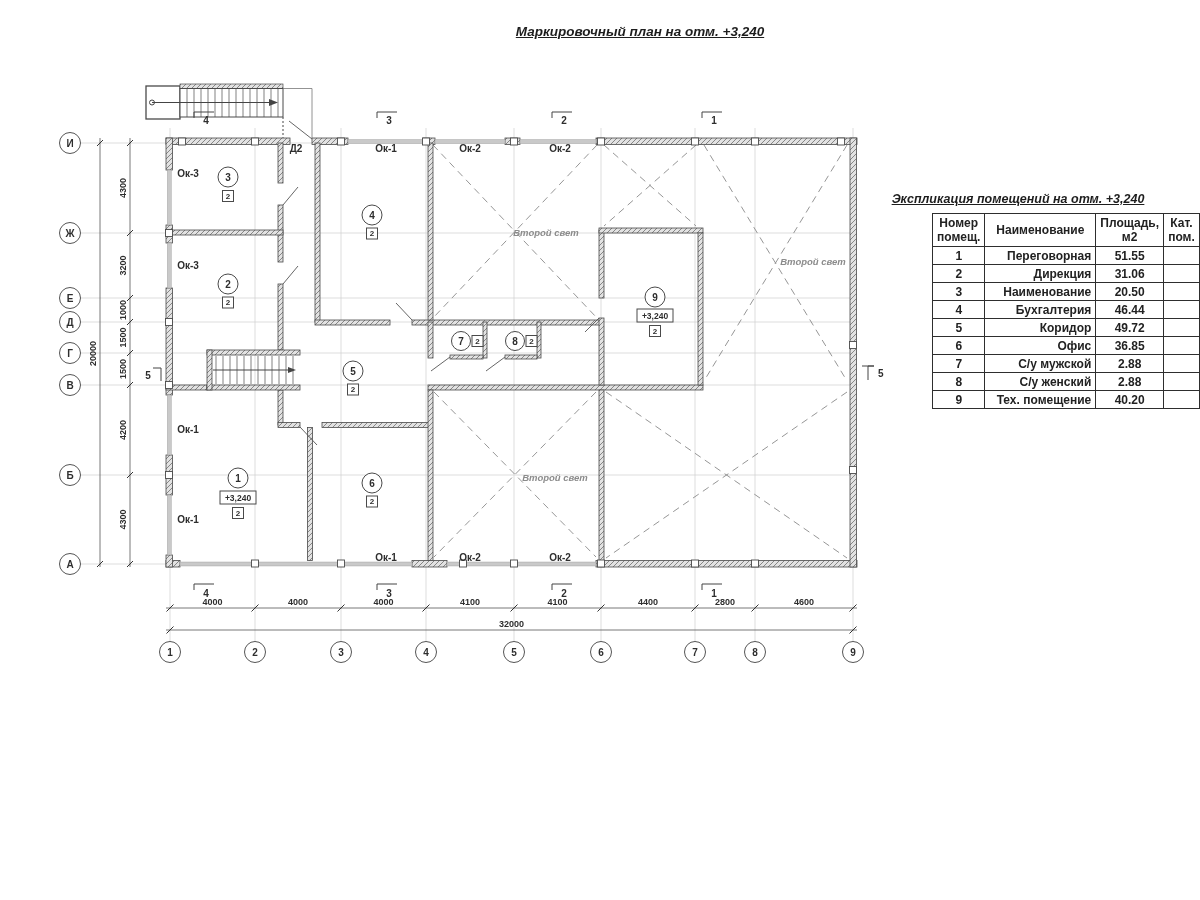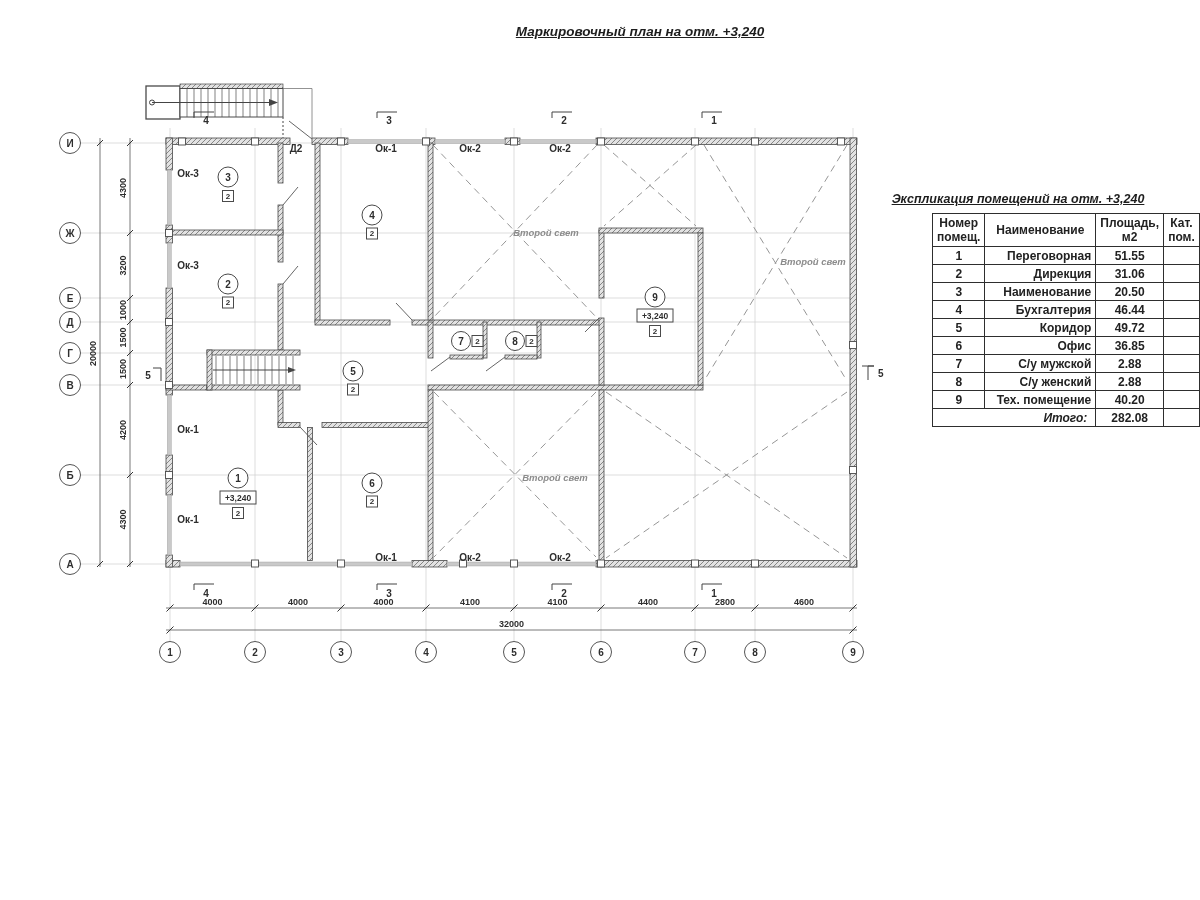--- a/index.html
+++ b/index.html
@@ -473,21 +473,16 @@
       <td class="l">С/у женский</td>
       <td class="c">2.88</td>
       <td class="c"></td>
     </tr>
     <tr>
       <td class="c">9</td>
       <td class="l">Тех. помещение</td>
       <td class="c">40.20</td>
       <td class="c"></td>
     </tr>
-    <tr>
-      <td class="tot" colspan="2">Итого:</td>
-      <td class="c">282.08</td>
-      <td class="c"></td>
-    </tr>
   </tbody>
     </table>
 
 </div>
 
 </body></html>

